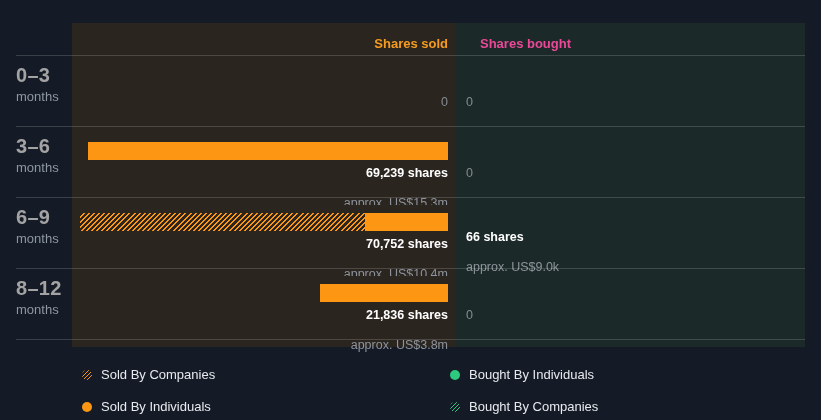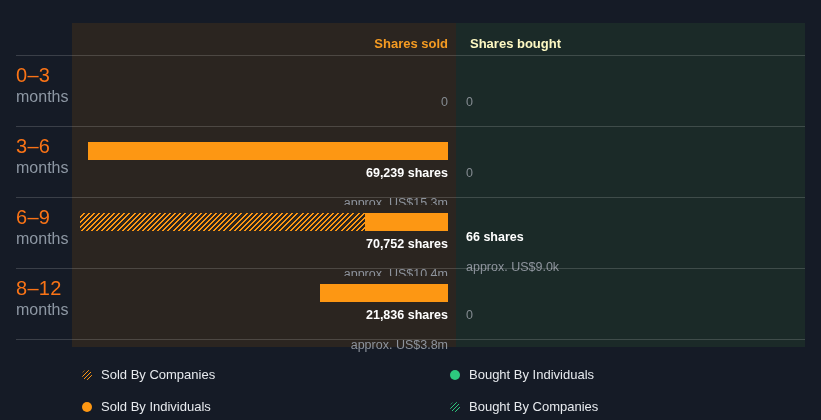--- a/index.html
+++ b/index.html
@@ -8,34 +8,34 @@
     background:#151b26;
     font-family:"Liberation Sans",sans-serif;
     -webkit-font-smoothing:antialiased;
     overflow:hidden;
   }
   .stage{position:relative;width:821px;height:420px;background:#151b26;}
 
   
   .period-col{position:absolute;left:0;top:55px;width:72px;}
   .period-cell{height:71px;box-sizing:border-box;padding:9px 0 0 16px;}
-  .period{font-size:20px;font-weight:400;color:#f97316;letter-spacing:.3px;line-height:22px;}
-  .period-unit{font-size:16px;color:#8d97a3;margin-top:4px;line-height:14px;}
+  .period{font-size:20px;font-weight:700;color:#a3a3a3;letter-spacing:.3px;line-height:22px;}
+  .period-unit{font-size:13px;color:#8d97a3;margin-top:4px;line-height:14px;}
 
   
   .chart{
     position:absolute;left:72px;top:23px;width:733px;height:324px;
     display:grid;grid-template-columns:384px 349px;
     grid-template-rows:40px repeat(4,71px);
   }
   .col-sold{background:#2b2520;}
   .col-bought{background:#1b2a28;}
   .hdr{box-sizing:border-box;display:flex;align-items:center;font-size:13px;font-weight:700;}
   .hdr.sold{justify-content:flex-end;padding-right:8px;color:#f59b22;}
-  .hdr.bought{justify-content:flex-start;padding-left:14px;color:#fef9c3;}
+  .hdr.bought{justify-content:flex-start;padding-left:24px;color:#ec4899;}
 
   .cell{box-sizing:border-box;display:flex;flex-direction:column;}
   .cell.sold{align-items:flex-end;padding:8px 8px 0 0;}
   .cell.bought{align-items:flex-start;padding:8px 0 0 10px;}
   .bar-row{height:18px;margin-bottom:5px;display:flex;flex-direction:row;}
   .bar{height:18px;}
   .bar-solid{background:#fd9713;}
   .bar-hatch{background:repeating-linear-gradient(135deg, rgba(0,0,0,0) 0 2.2px, #fd9713 2.2px 3.6px);}
   .val{font-size:12.5px;font-weight:700;color:#ffffff;line-height:17px;}
   .val.zero{color:#848b91;font-weight:400;}

